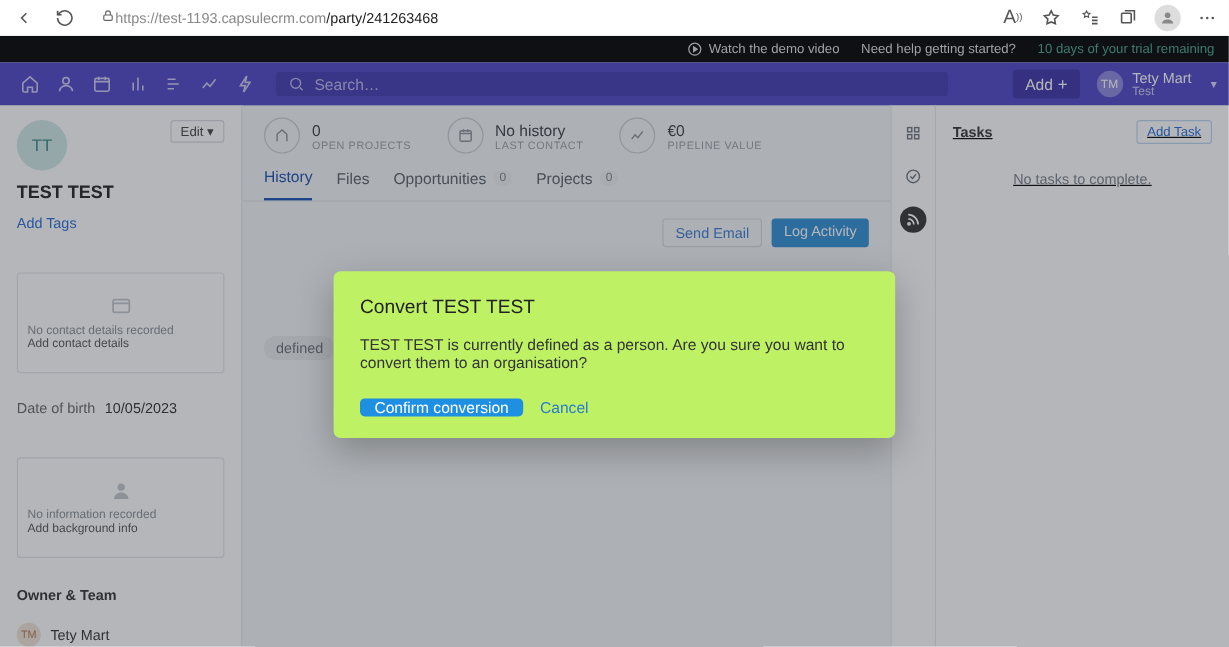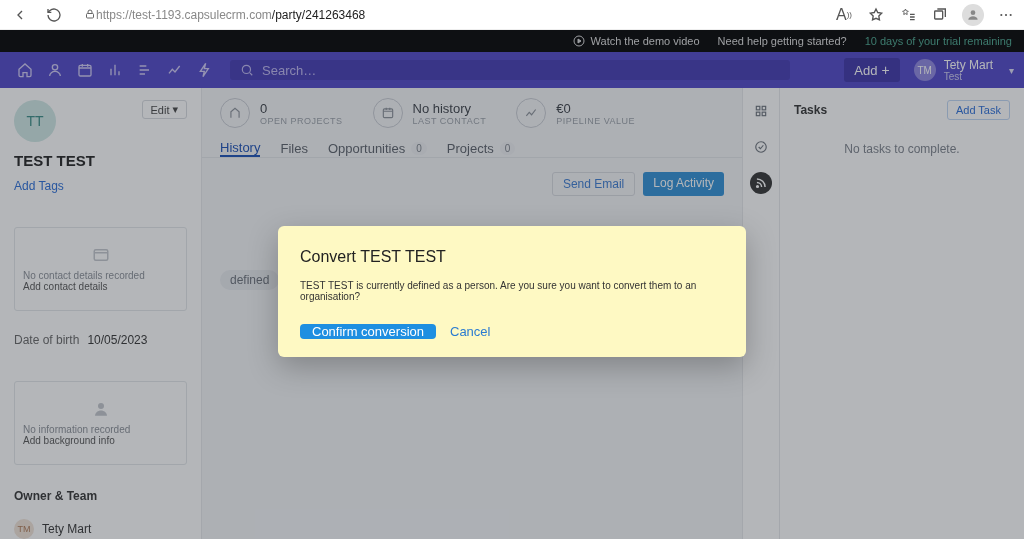--- a/index.html
+++ b/index.html
@@ -57,47 +57,47 @@
     .center{ flex:1; display:flex;}
     .centermain{ flex:1; padding:0;}
     .stats{ display:flex; align-items:center; gap:30px; padding:10px 18px 0;}
     .stat{ display:flex; align-items:center; gap:10px;}
     .stat .ring{ width:30px;height:30px;border-radius:50%;border:1.5px solid #c8ccd3;display:flex;align-items:center;justify-content:center;}
     .stat .ring svg{width:14px;height:14px;color:#8b9199;}
     .stat .val{ font-size:13px; color:#3a3f46;}
     .stat .lab{ font-size:9px; letter-spacing:.5px; color:#9aa0a8;}
 
     .tabs{ display:flex; gap:20px; padding:12px 18px 0; border-bottom:1px solid #e3e6ea;}
-    .tab{ font-size:13px; color:#5a6069; display:flex; align-items:center; gap:6px;}
+    .tab{ padding-bottom:10px; font-size:13px; color:#5a6069; display:flex; align-items:center; gap:6px;}
     .tab.active{ color:#1a4fb5; border-bottom:2px solid #1a4fb5; font-weight:500;}
     .tab .cnt{ background:#eef0f3; border-radius:8px; font-size:10px; padding:1px 5px; color:#7b8089;}
 
     .actions{ display:flex; justify-content:flex-end; gap:8px; padding:14px 18px;}
     .abtn{ border:1px solid #d7dadf; border-radius:3px; padding:4px 10px; font-size:12px; color:#3b7bd1;}
     .abtn.primary{ background:#2e8fd6; color:#fff; border:none;}
 
     .pill-area{ padding:60px 18px; }
     .pill{ background:#e8ebef; border-radius:12px; padding:3px 10px; font-size:12px; color:#6a7079; display:inline-block;}
 
     .centerside{ width:38px; background:#fff; border-left:1px solid #e6e8ec; border-right:1px solid #e6e8ec; display:flex; flex-direction:column; align-items:center; gap:14px; padding-top:12px;}
     .cs-ic{ width:22px;height:22px; display:flex;align-items:center;justify-content:center; color:#6d737c;}
     .cs-ic.dark{ background:#333; color:#fff; border-radius:50%;}
     .cs-ic svg{width:14px;height:14px;}
 
-    .right{ width:244px; background:#fff; padding:12px 14px;}
+    .right{ width:244px; background:#fff; padding:12px 14px;text-decoration:underline;}
     .rhead{ display:flex; align-items:center; justify-content:space-between;}
     .rhead h4{ font-size:12px; font-weight:600; color:#333;}
     .rbtn{ border:1px solid #bfd6f3; color:#2a6dd8; border-radius:3px; padding:3px 8px; font-size:11px;}
     .rmsg{ text-align:center; color:#7c828b; font-size:12px; margin-top:22px;}
 
     
     .overlay{ position:absolute; inset:0; top:30px; background:rgba(40,45,55,.35);}
-    .modal{ position:absolute; top:226px; left:278px; width:468px; background:#fef9c3; border-radius:6px; box-shadow:0 10px 30px rgba(0,0,0,.25); padding:22px 22px 18px; z-index:10;}
+    .modal{ position:absolute; top:226px; left:278px; width:468px; background:#bef264; border-radius:6px; box-shadow:0 10px 30px rgba(0,0,0,.25); padding:22px 22px 18px; z-index:10;}
     .modal h3{ font-size:16px; font-weight:500; color:#222; margin-bottom:14px;}
-    .modal p{ font-size:10px; color:#333; margin-bottom:22px;}
+    .modal p{ font-size:13px; color:#333; margin-bottom:22px;}
     .modal .mbtn{ display:flex; gap:14px; align-items:center;}
     .modal .confirm{ background:#1e8fe1; color:#fff; border:none; border-radius:4px; padding:0 12px; font-size:13px;}
     .modal .cancel{ color:#2a7bd1; font-size:13px; background:none; border:none;}
   </style>
 </head>
 <body>
 
 <div class="chrome">
   <div class="chrome-icon">
       <svg viewBox="0 0 24 24" width="16" height="16" fill="none" stroke="currentColor" stroke-width="2">

